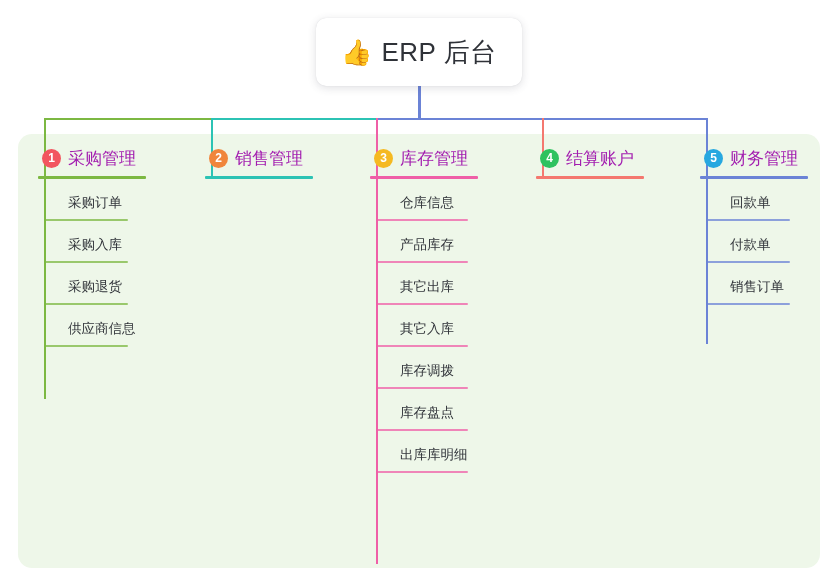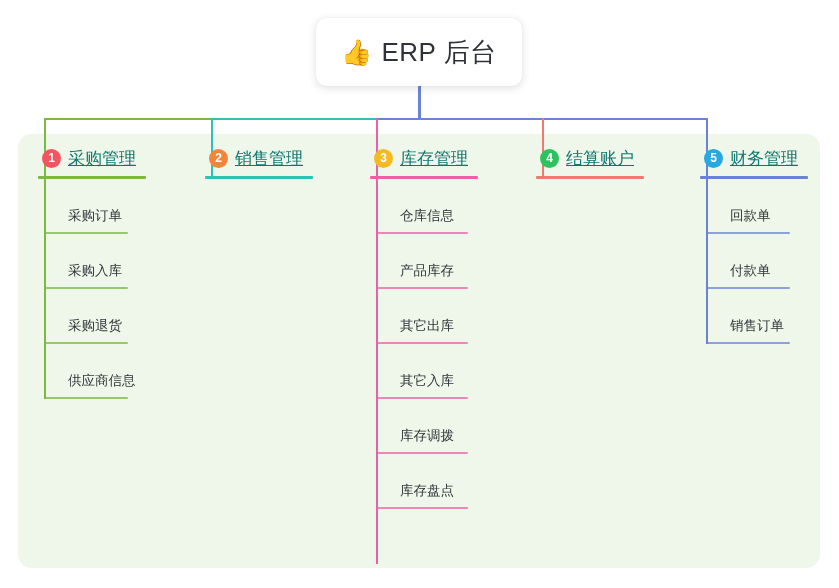--- a/index.html
+++ b/index.html
@@ -88,44 +88,43 @@
     color: #ffffff;
     font-size: 12px;
     line-height: 19px;
     text-align: center;
     font-weight: bold;
     margin-right: 7px;
     flex: 0 0 auto;
   }
   .col-title {
     font-size: 17px;
-    color: #0f766e;
+    color: #a21caf;
     white-space: nowrap;
-    text-decoration: underline;
   }
   .head-rule {
     height: 3px;
     border-radius: 1px;
     margin-top: 5px;
   }
 
   .children {
     position: relative;
     margin-top: 0px;
     padding-left: 0px;
   }
   .spine {
     position: absolute;
     left: 6px;
     top: 0;
     width: 2px;
   }
   .child {
     position: relative;
-    height: 55px;
+    height: 42px;
     box-sizing: border-box;
     padding-left: 30px;
   }
   .child-label {
     position: absolute;
     left: 30px;
     bottom: 9px;
     font-size: 13.5px;
     color: #31343a;
     white-space: nowrap;
@@ -221,20 +220,24 @@
             <div class="child-rule" style="background: rgb(239, 95, 167); opacity: 0.75; width: 92px;"></div>
           </div>
           <div class="child">
             <span class="child-label">库存调拨</span>
             <div class="child-rule" style="background: rgb(239, 95, 167); opacity: 0.75; width: 92px;"></div>
           </div>
           <div class="child">
             <span class="child-label">库存盘点</span>
             <div class="child-rule" style="background: rgb(239, 95, 167); opacity: 0.75; width: 92px;"></div>
           </div>
+          <div class="child">
+            <span class="child-label">出库库明细</span>
+            <div class="child-rule" style="background: rgb(239, 95, 167); opacity: 0.75; width: 92px;"></div>
+          </div>
         </div>
       </div>
       <div class="column" style="left: 536px;">
         <div class="col-head">
           <span class="badge" style="background: rgb(46, 194, 95);">4</span>
           <span class="col-title">结算账户</span>
         </div>
         <div class="head-rule" style="background: rgb(244, 120, 111); width: 108px;"></div>
       </div>
       <div class="column" style="left: 700px;">

